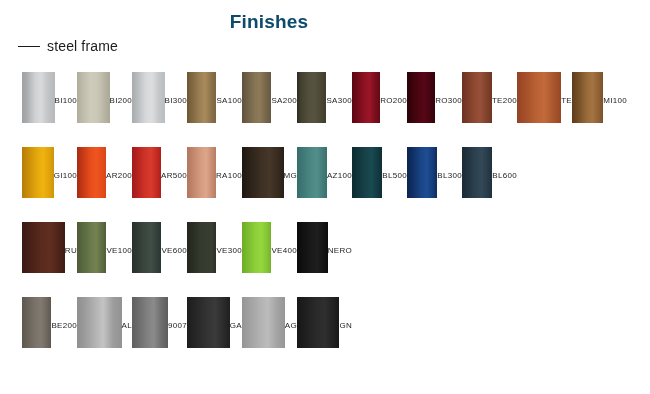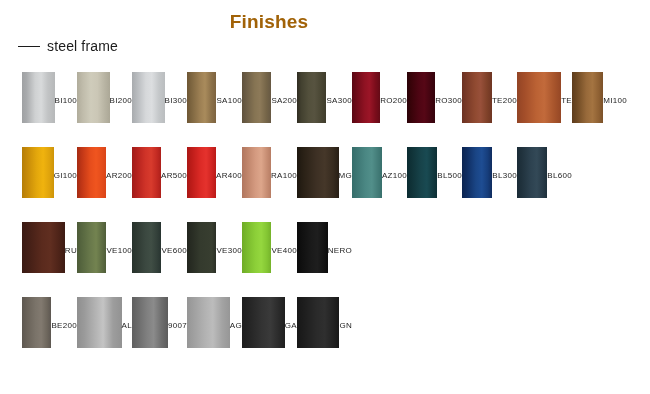--- a/index.html
+++ b/index.html
@@ -24,21 +24,21 @@
   }
   .page-title {
     position: absolute;
     top: 10px;
     left: 0;
     width: 538px;
     text-align: center;
     font-size: 19px;
     font-weight: bold;
     letter-spacing: 0.2px;
-    color: #a16207;
+    color: #0c4a6e;
     line-height: 24px;
   }
   .legend {
     position: absolute;
     top: 40px;
     left: 18px;
     display: flex;
     align-items: center;
     gap: 7px;
     height: 12px;
@@ -153,24 +153,20 @@
         </div>
         <div class="swatch-cell">
           <div class="swatch-chip" style="background: linear-gradient(90deg, rgb(165, 44, 18) 0%, rgb(192, 54, 22) 16%, rgb(230, 77, 28) 46%, rgb(240, 85, 31) 66%, rgb(228, 76, 27) 86%, rgb(217, 68, 24) 100%);"></div>
           <div class="swatch-label">AR200</div>
         </div>
         <div class="swatch-cell">
           <div class="swatch-chip" style="background: linear-gradient(90deg, rgb(160, 28, 25) 0%, rgb(179, 33, 29) 16%, rgb(207, 51, 40) 46%, rgb(216, 59, 45) 66%, rgb(195, 42, 34) 86%, rgb(173, 31, 26) 100%);"></div>
           <div class="swatch-label">AR500</div>
         </div>
         <div class="swatch-cell">
-          <div class="swatch-chip" style="background: linear-gradient(90deg, rgb(171, 23, 21) 0%, rgb(189, 28, 25) 16%, rgb(220, 42, 38) 46%, rgb(229, 50, 45) 66%, rgb(207, 36, 33) 86%, rgb(185, 26, 23) 100%);"></div>
-          <div class="swatch-label">AR400</div>
-        </div>
-        <div class="swatch-cell">
           <div class="swatch-chip" style="background: linear-gradient(90deg, rgb(176, 118, 95) 0%, rgb(189, 130, 104) 16%, rgb(212, 154, 128) 46%, rgb(221, 166, 139) 66%, rgb(199, 141, 115) 86%, rgb(183, 125, 100) 100%);"></div>
           <div class="swatch-label">RA100</div>
         </div>
         <div class="swatch-cell">
           <div class="swatch-chip" style="background: linear-gradient(90deg, rgb(29, 23, 15) 0%, rgb(42, 33, 22) 16%, rgb(61, 48, 36) 46%, rgb(69, 55, 41) 66%, rgb(55, 43, 31) 86%, rgb(39, 30, 21) 100%);"></div>
           <div class="swatch-label">MG</div>
         </div>
         <div class="swatch-cell">
           <div class="swatch-chip" style="background: linear-gradient(90deg, rgb(53, 109, 106) 0%, rgb(61, 118, 115) 16%, rgb(75, 136, 132) 46%, rgb(82, 143, 138) 66%, rgb(67, 124, 120) 86%, rgb(56, 112, 108) 100%);"></div>
           <div class="swatch-label">AZ100</div>
@@ -221,27 +217,27 @@
         </div>
         <div class="swatch-cell">
           <div class="swatch-chip" style="background: linear-gradient(90deg, rgb(143, 143, 143) 0%, rgb(154, 154, 154) 16%, rgb(180, 180, 180) 42%, rgb(196, 196, 196) 58%, rgb(157, 157, 157) 80%, rgb(146, 146, 146) 100%);"></div>
           <div class="swatch-label">AL</div>
         </div>
         <div class="swatch-cell">
           <div class="swatch-chip" style="background: linear-gradient(90deg, rgb(95, 95, 95) 0%, rgb(107, 107, 107) 16%, rgb(128, 128, 128) 42%, rgb(139, 139, 139) 60%, rgb(110, 110, 110) 82%, rgb(92, 92, 92) 100%);"></div>
           <div class="swatch-label">9007</div>
         </div>
         <div class="swatch-cell">
+          <div class="swatch-chip" style="background: linear-gradient(90deg, rgb(29, 29, 29) 0%, rgb(36, 36, 36) 16%, rgb(51, 51, 51) 46%, rgb(58, 58, 58) 66%, rgb(42, 42, 42) 86%, rgb(31, 31, 31) 100%);"></div>
+          <div class="swatch-label">GA</div>
+        </div>
+        <div class="swatch-cell">
           <div class="swatch-chip" style="background: linear-gradient(90deg, rgb(149, 149, 149) 0%, rgb(160, 160, 160) 16%, rgb(178, 178, 178) 42%, rgb(188, 188, 188) 60%, rgb(163, 163, 163) 82%, rgb(150, 150, 150) 100%);"></div>
           <div class="swatch-label">AG</div>
         </div>
         <div class="swatch-cell">
-          <div class="swatch-chip" style="background: linear-gradient(90deg, rgb(29, 29, 29) 0%, rgb(36, 36, 36) 16%, rgb(51, 51, 51) 46%, rgb(58, 58, 58) 66%, rgb(42, 42, 42) 86%, rgb(31, 31, 31) 100%);"></div>
-          <div class="swatch-label">GA</div>
-        </div>
-        <div class="swatch-cell">
           <div class="swatch-chip" style="background: linear-gradient(90deg, rgb(23, 23, 23) 0%, rgb(29, 29, 29) 16%, rgb(42, 42, 42) 46%, rgb(47, 47, 47) 66%, rgb(34, 34, 34) 86%, rgb(24, 24, 24) 100%);"></div>
           <div class="swatch-label">GN</div>
         </div>
       </div>
     </div>
 
 </div>
 
 </body></html>

